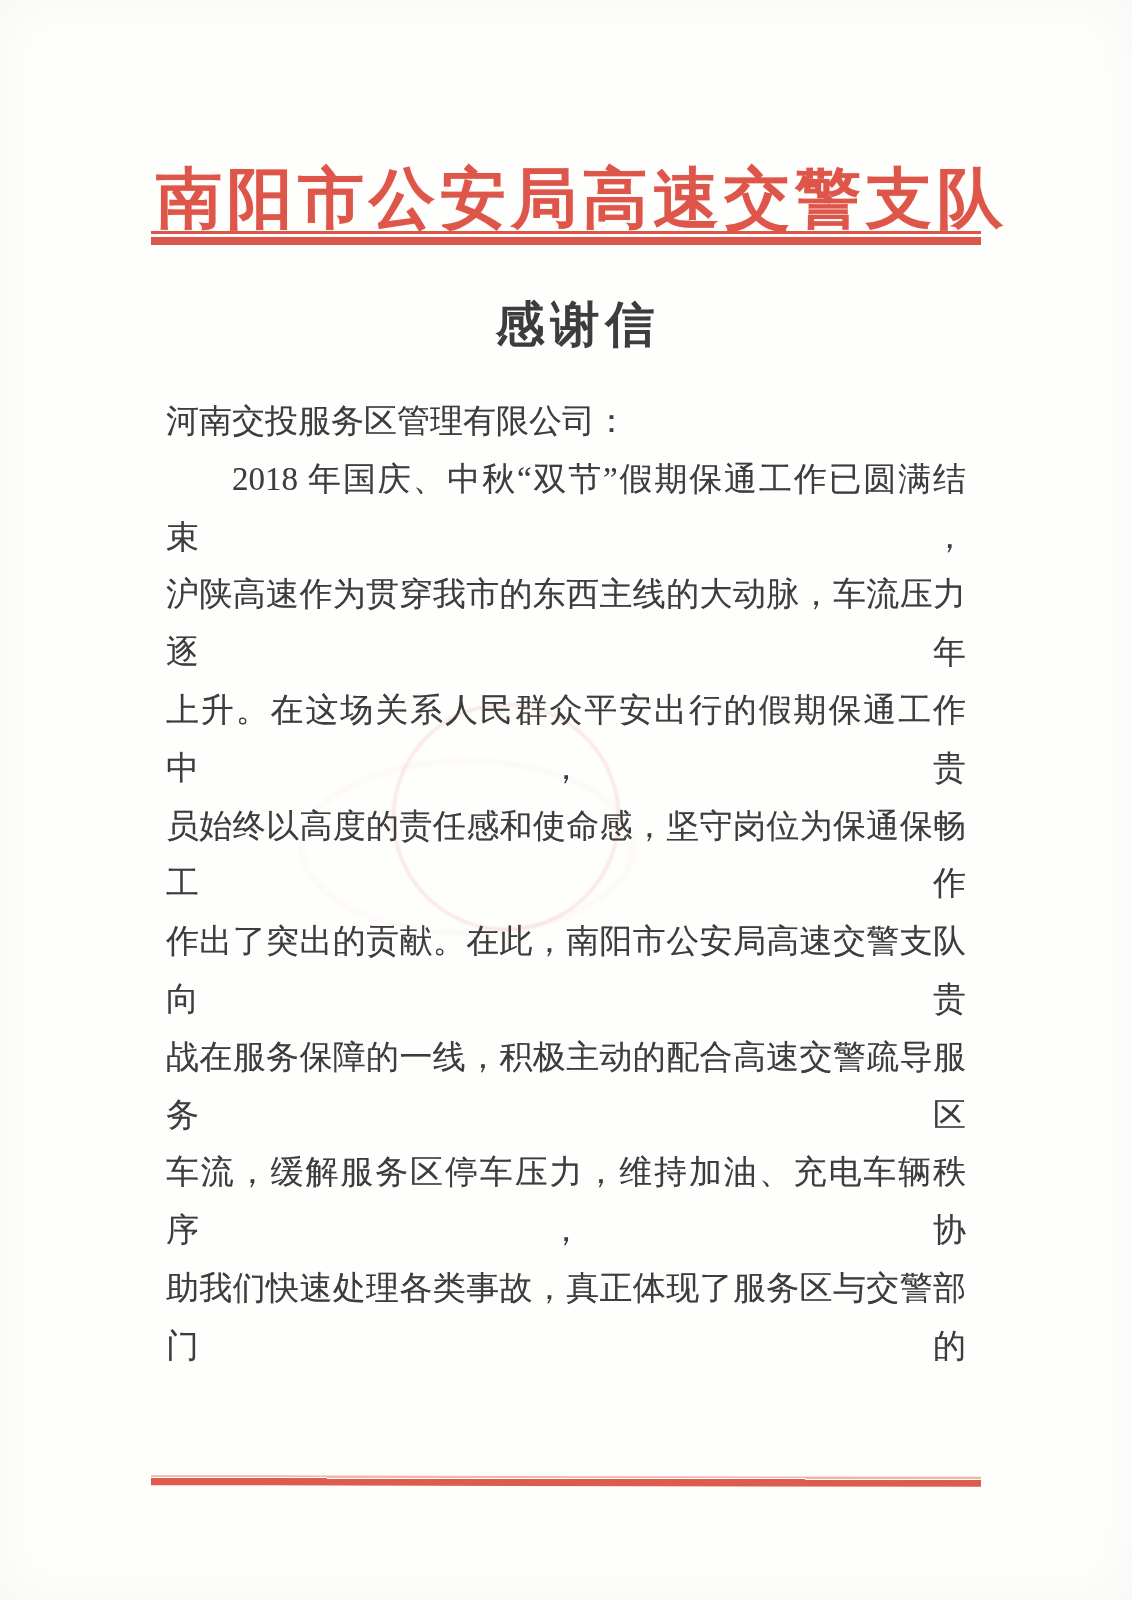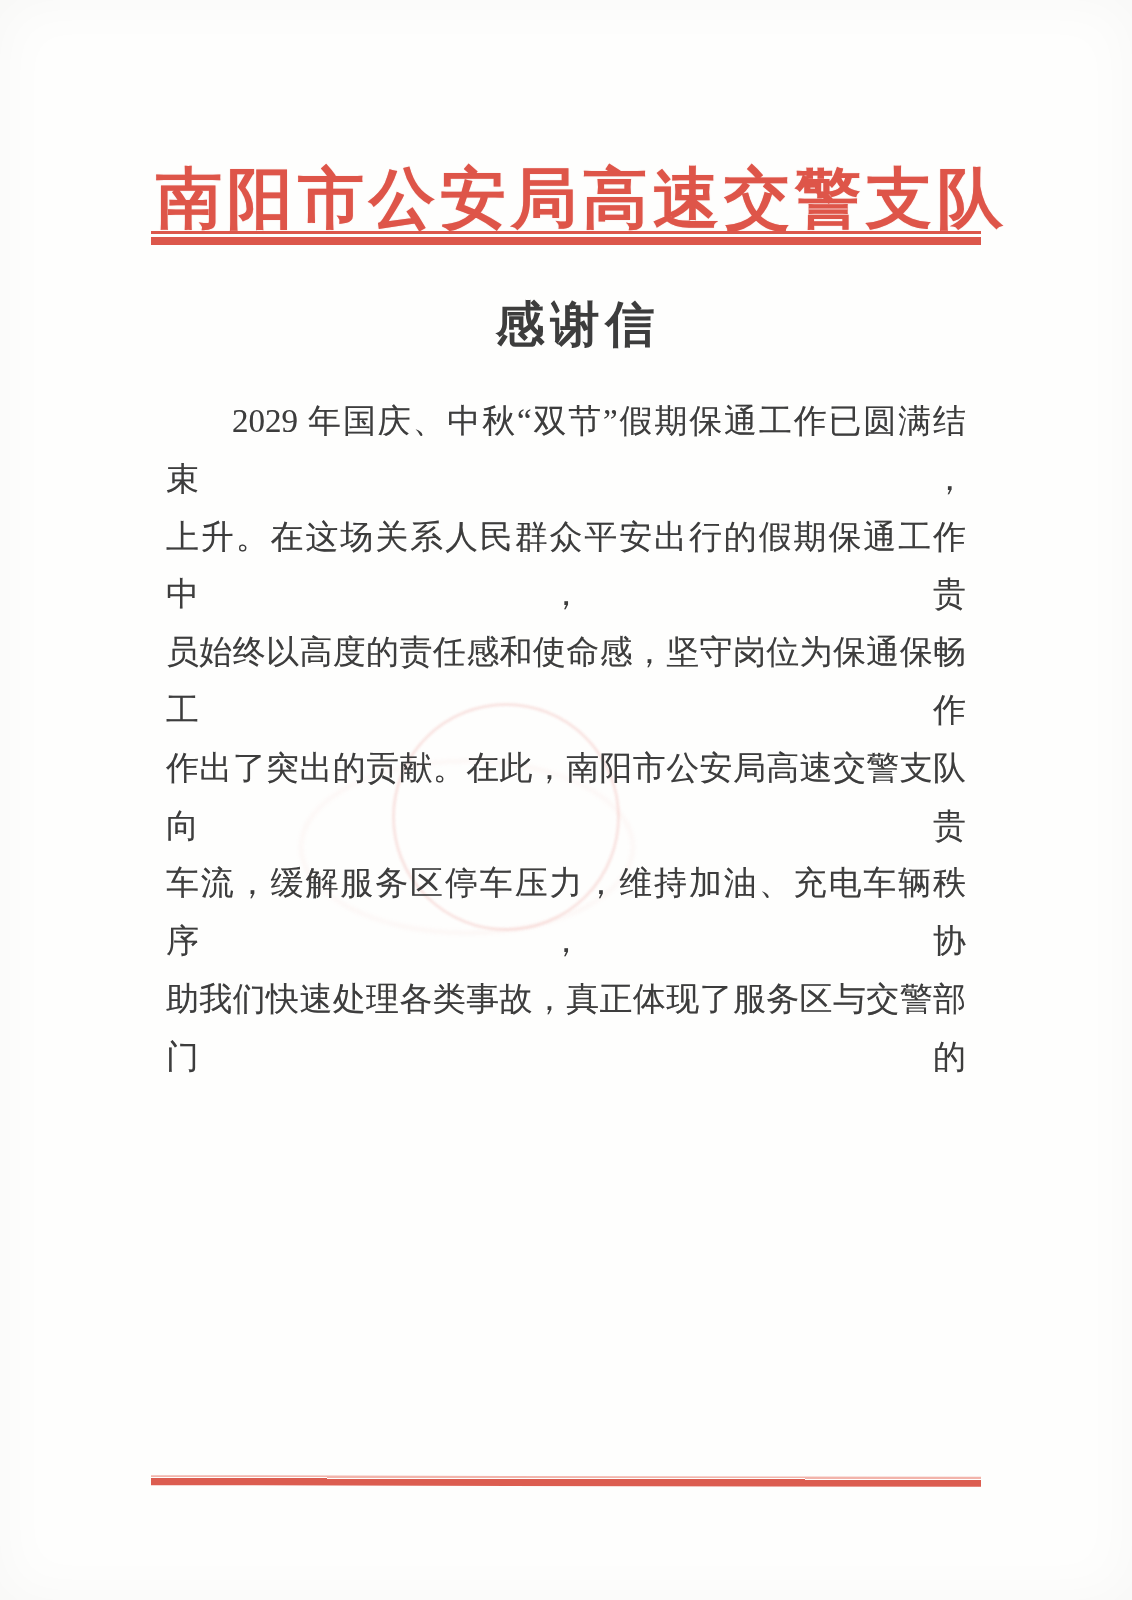--- a/index.html
+++ b/index.html
@@ -134,23 +134,26 @@
     <div class="rule-gap"></div>
     <div class="rule-thick"></div>
   </div>
 
   <h2 class="doc-title">感谢信</h2>
 
   <div class="stamp-inner"></div>
   <div class="stamp"></div>
 
   <main class="body-text" id="body-lines">
-      <div class="line j ind">2029 年国庆、中秋“双节”假期保通工作已圆满结束，</div>
+      <div class="line">河南交投服务区管理有限公司：</div>
+      <div class="line j ind">2018 年国庆、中秋“双节”假期保通工作已圆满结束，</div>
+      <div class="line j">沪陕高速作为贯穿我市的东西主线的大动脉，车流压力逐年</div>
       <div class="line j">上升。在这场关系人民群众平安出行的假期保通工作中，贵</div>
       <div class="line j">员始终以高度的责任感和使命感，坚守岗位为保通保畅工作</div>
       <div class="line j">作出了突出的贡献。在此，南阳市公安局高速交警支队向贵</div>
+      <div class="line j">战在服务保障的一线，积极主动的配合高速交警疏导服务区</div>
       <div class="line j">车流，缓解服务区停车压力，维持加油、充电车辆秩序，协</div>
       <div class="line j">助我们快速处理各类事故，真正体现了服务区与交警部门的</div>
     </main>
 
   <div class="footer-rule"></div>
 
 </div>
 
 </body></html>

